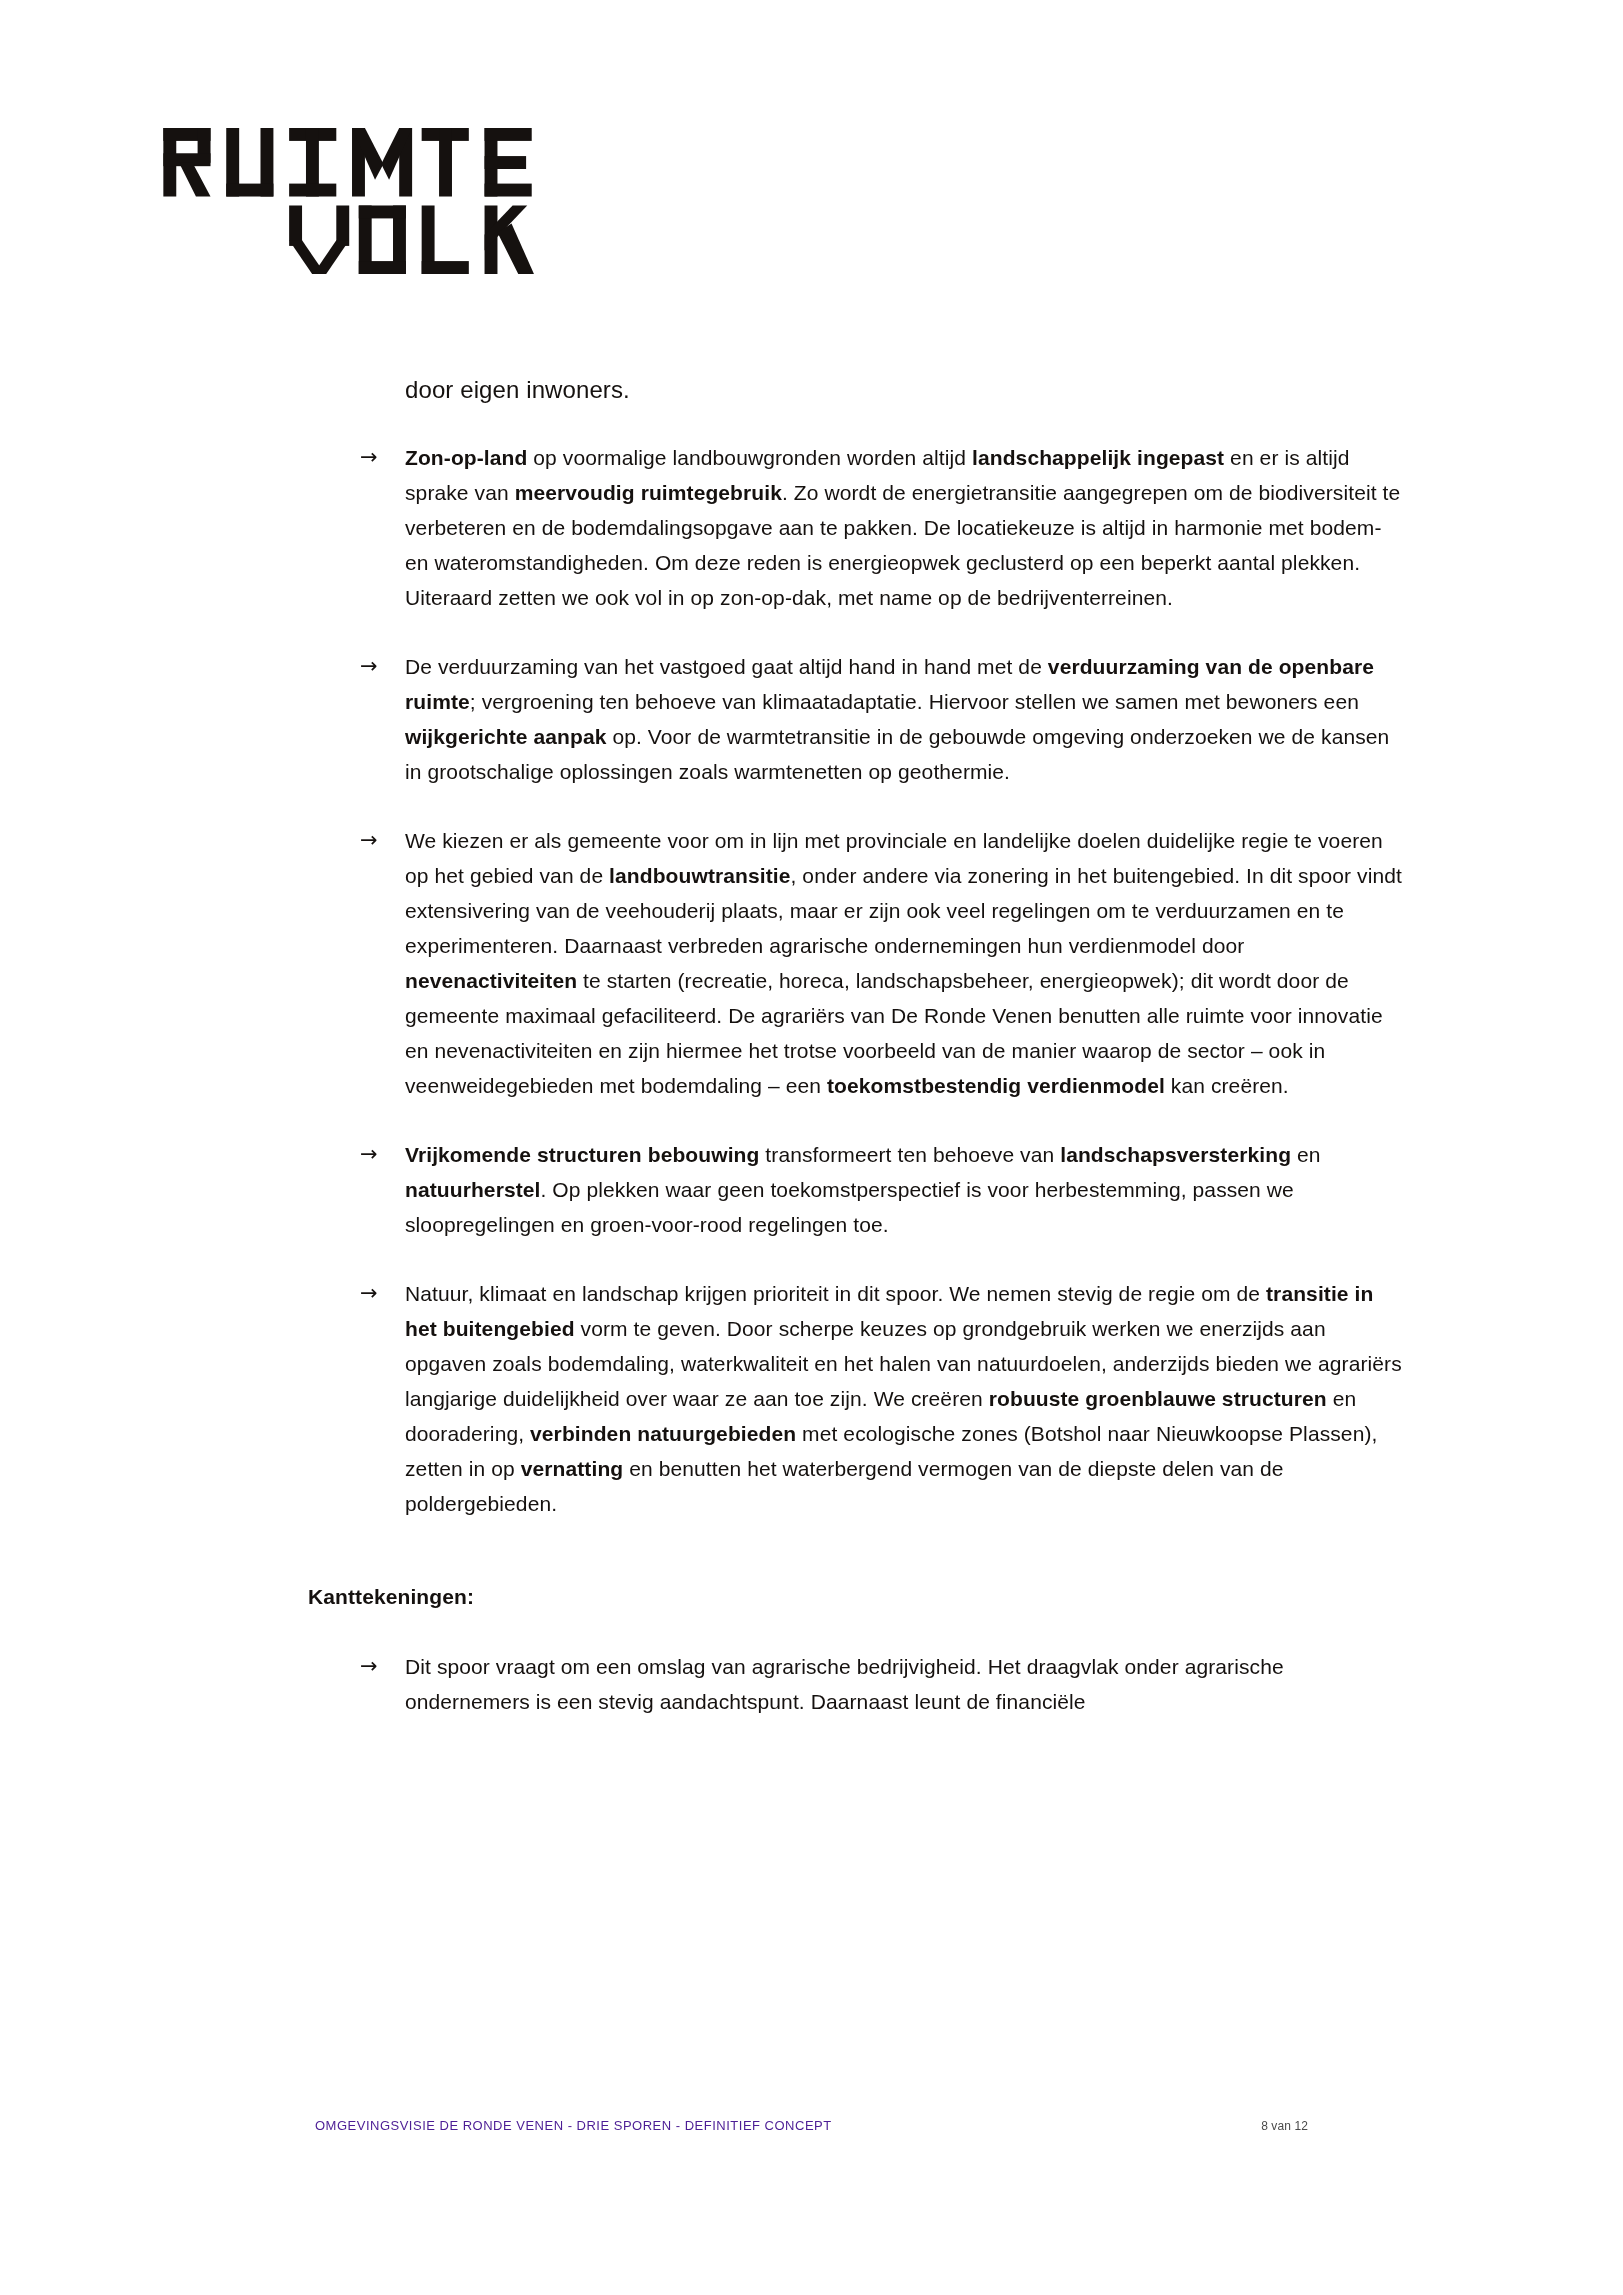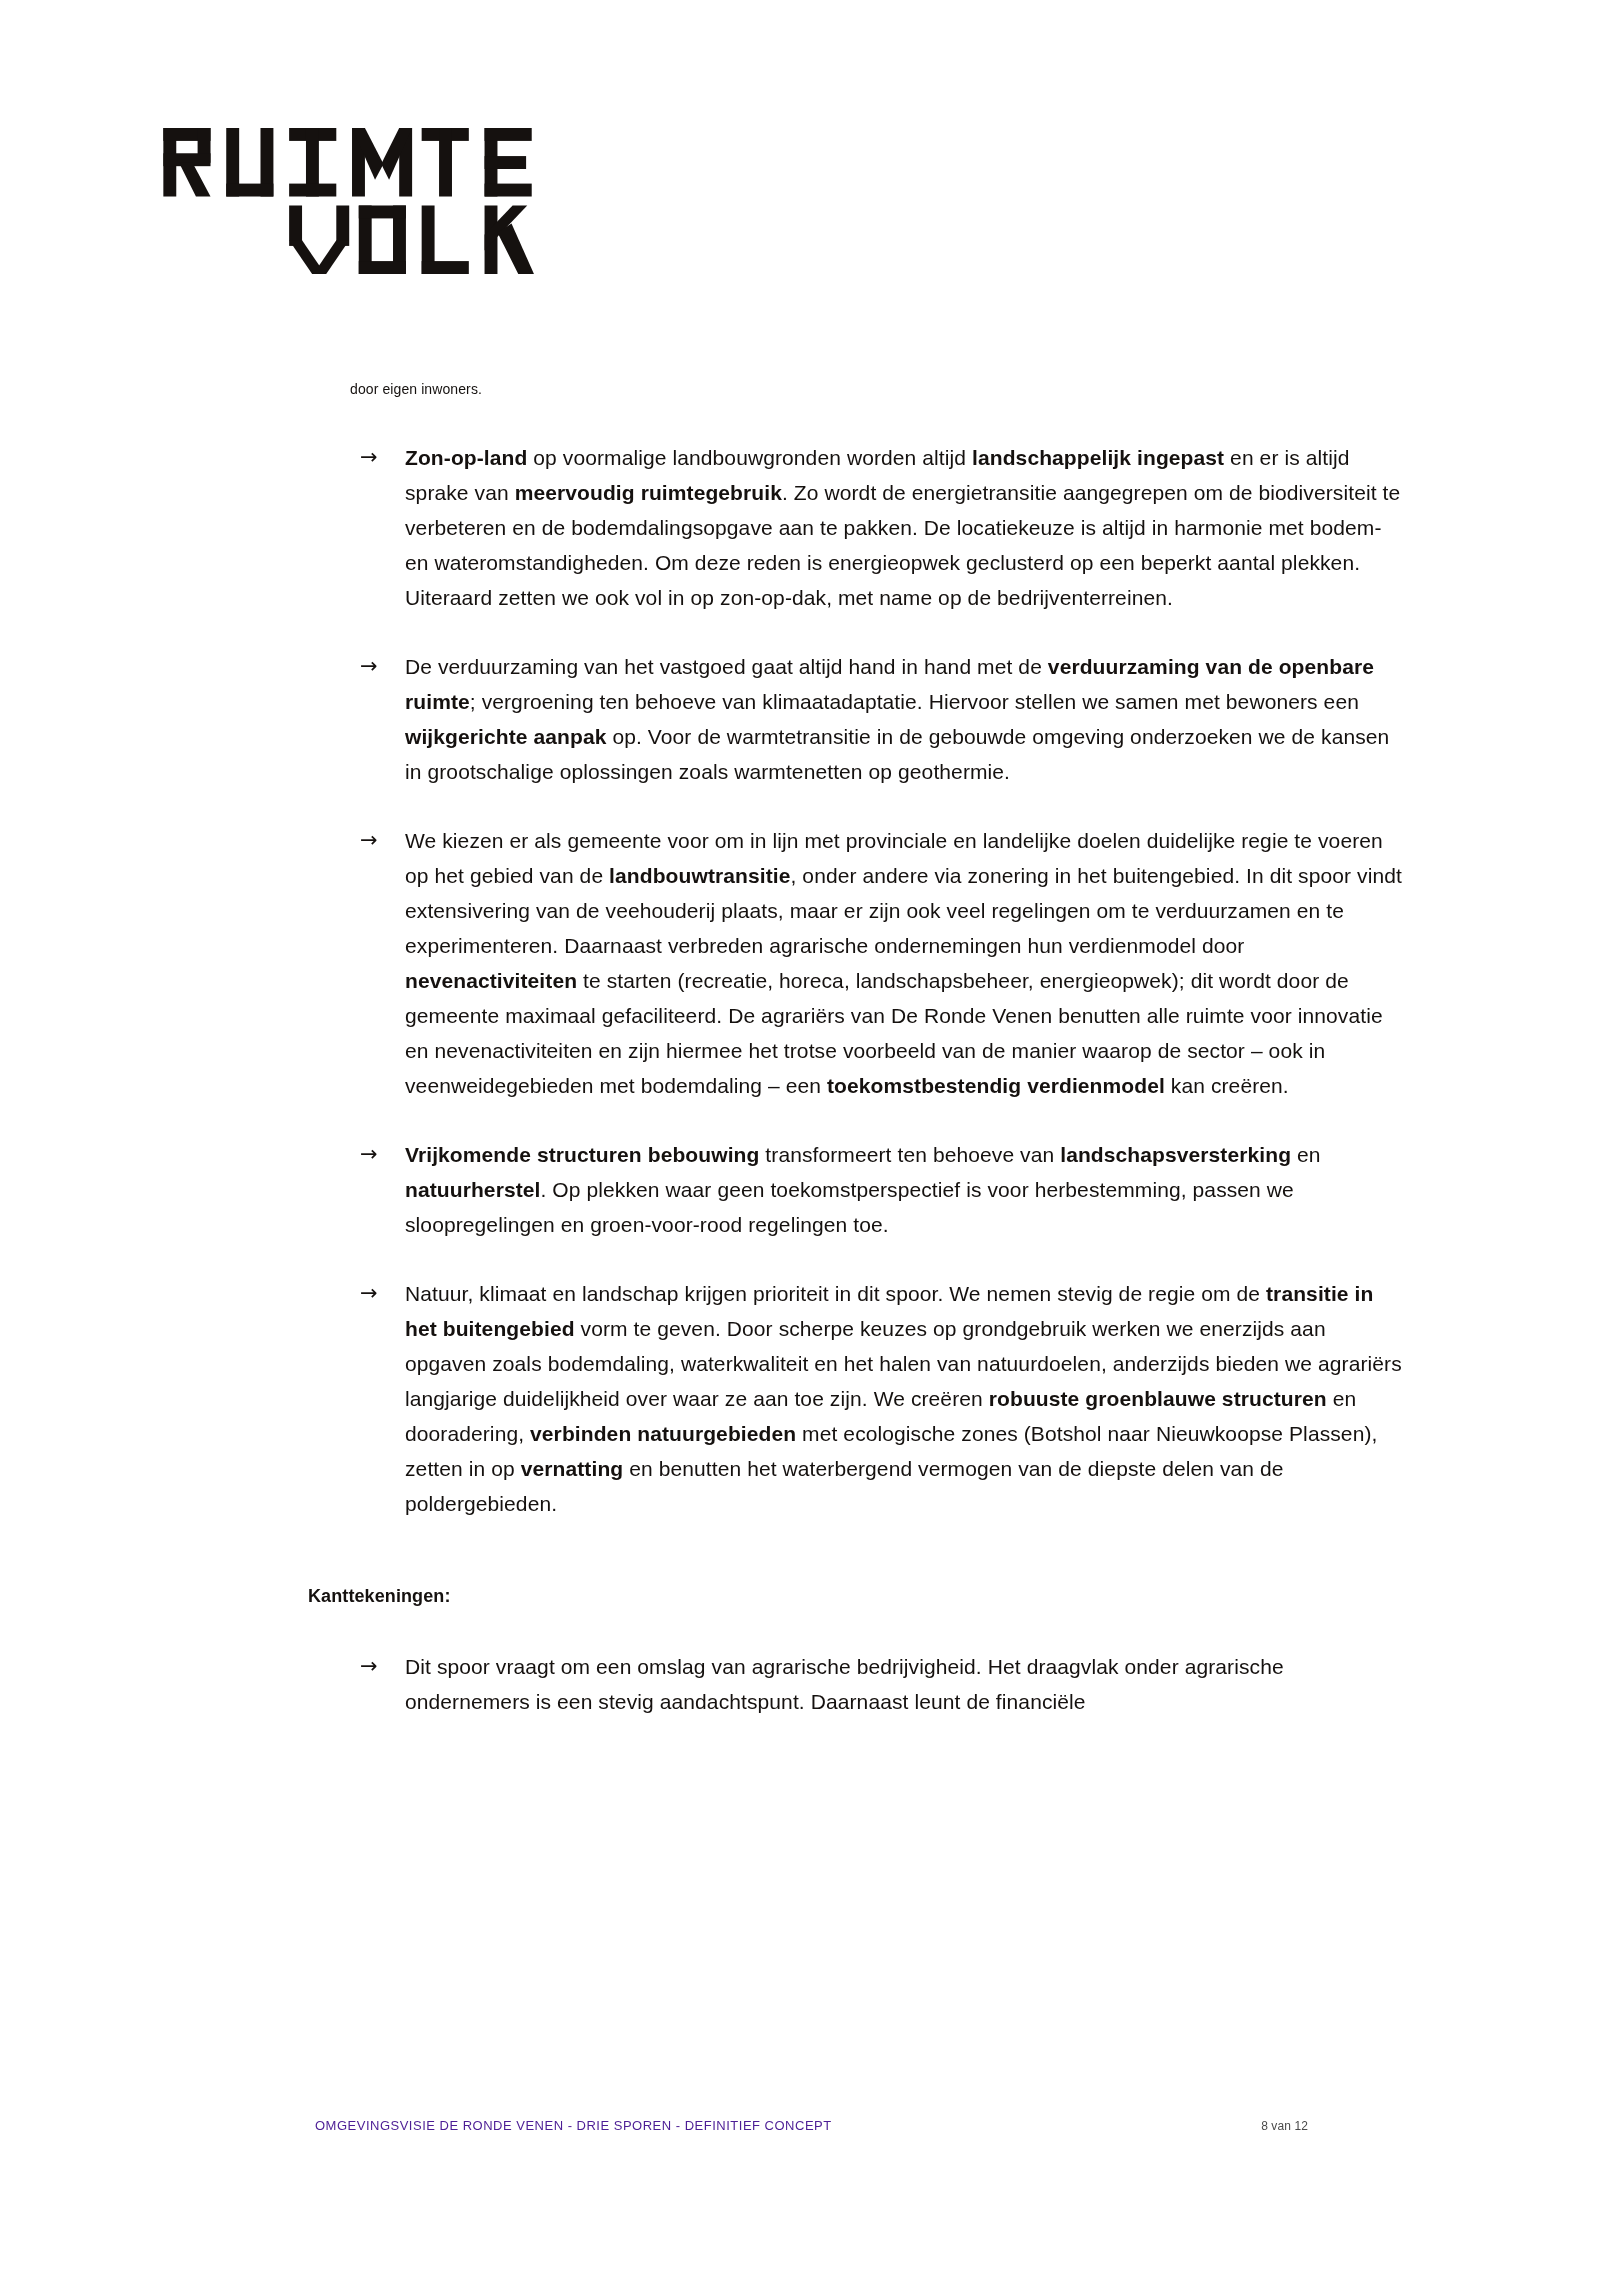--- a/index.html
+++ b/index.html
@@ -38,25 +38,25 @@
 
   
   .content {
     position: absolute;
     left: 308px;
     top: 360px;
     width: 1097px;
   }
 
   .intro-line {
-    font-size: 14px;
-    line-height: 35px;
-    letter-spacing: 0.1px;
-    color: #15110f;
-    margin: 0 0 0 42px;
+    font-size: 24px;
+    line-height: 35px;
+    letter-spacing: 0.1px;
+    color: #15110f;
+    margin: 0 0 0 97px;
     padding-top: 12.4px;
   }
 
   
   .bullet-list {
     list-style: none;
     margin: 0;
     padding: 0;
   }
   .bullet-item {
@@ -78,21 +78,21 @@
     font-size: 21px;
     line-height: 35px;
     color: #15110f;
     font-family: "DejaVu Sans", sans-serif;
   }
   .bullet-text { display: block; }
   .bullet-text b { font-weight: 700; }
 
   
   .section-heading {
-    font-size: 18px;
+    font-size: 21px;
     line-height: 35px;
     font-weight: 700;
     letter-spacing: 0.1px;
     color: #15110f;
     margin: 58px 0 0 0;
     padding-left: 0;
   }
 
   .notes-list {
     list-style: none;

